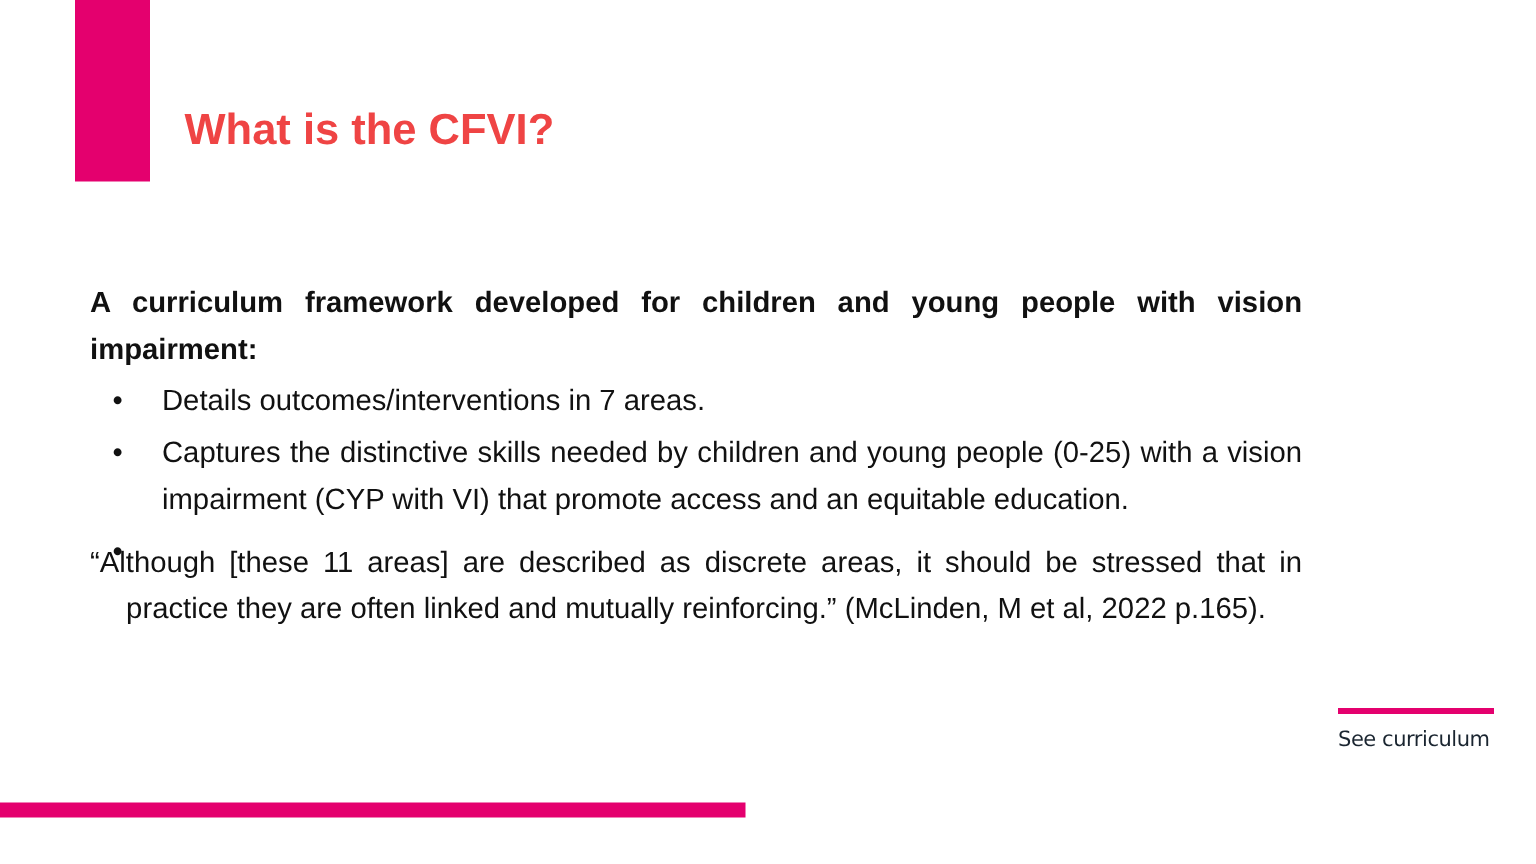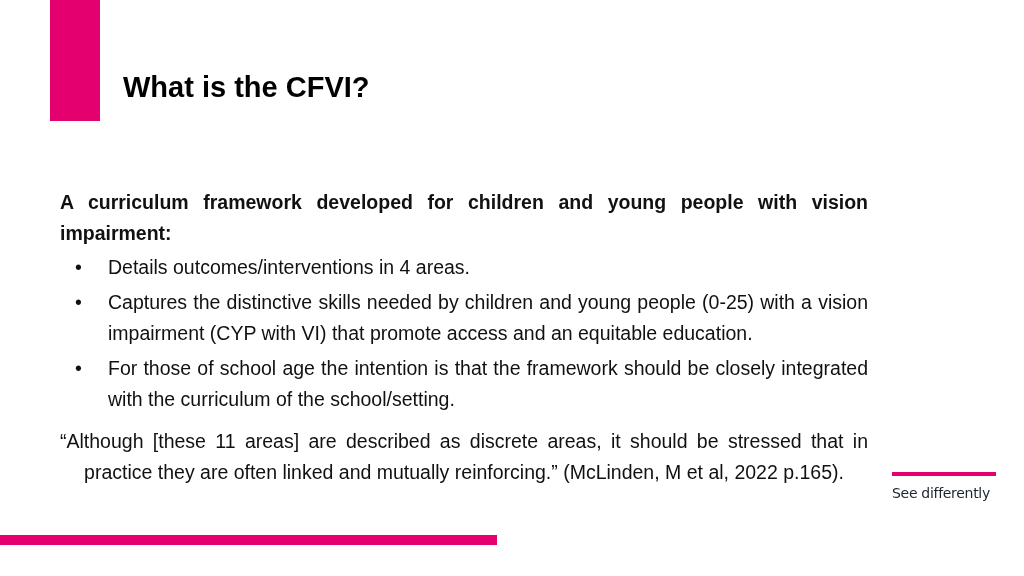--- a/index.html
+++ b/index.html
@@ -7,21 +7,21 @@
       width: 1024px; height: 576px; position: relative; overflow: hidden;
       background: #ffffff; color: #111111;
       font-family: "Liberation Sans", sans-serif;
     }
     .accent-bar {
       position: absolute; left: 50px; top: 0; width: 50px; height: 121px;
       background: #e4006e;
     }
     .title {
       position: absolute; left: 123px; top: 68px;
-      font-size: 29px; font-weight: bold; color: #000000; margin: 0;
+      font-size: 29px; font-weight: bold; color: #ef4444; margin: 0;
       line-height: 38px;
     }
     .content {
       position: absolute; left: 60px; top: 143px; width: 808px;
       font-size: 19.5px; line-height: 31px; text-align: justify; margin-top: 44px;
     }
     .lead { font-weight: bold; margin: 0; }
     ul.bullets { list-style: none; margin: 3px 0 0 0; padding: 0; }
     ul.bullets li {
       position: relative; padding-left: 48px; margin-bottom: 4px;
@@ -57,32 +57,31 @@
 
 <div class="accent-bar"></div>
 
 <h1 class="title">What is the CFVI?</h1>
 
 <div class="content">
   <p class="lead">A curriculum framework developed for children and young people with vision impairment:</p>
   <ul class="bullets">
     <li>
       <span class="bullet-dot">•</span>
-      <span>Details outcomes/interventions in 4 areas.</span>
+      <span>Details outcomes/interventions in 7 areas.</span>
     </li>
     <li>
       <span class="bullet-dot">•</span>
       <span>Captures the distinctive skills needed by children and young people (0-25)  with a vision impairment (CYP with VI) that promote access and an equitable education.</span>
     </li>
     <li>
       <span class="bullet-dot">•</span>
-      <span>For those of school age the intention is that the framework should be closely integrated with the curriculum of the school/setting.</span>
     </li>
   </ul>
   <p class="quote">“Although [these 11 areas] are described as discrete areas, it should be stressed that in practice they are often linked and mutually reinforcing.” (McLinden, M et al, 2022 p.165).</p>
 </div>
 
 <div class="bottom-bar"></div>
 
 <div class="logo">
   <div class="logo-line"></div>
-  <div class="logo-tag">See differently</div>
+  <div class="logo-tag">See curriculum</div>
 </div>
 
 </body></html>

